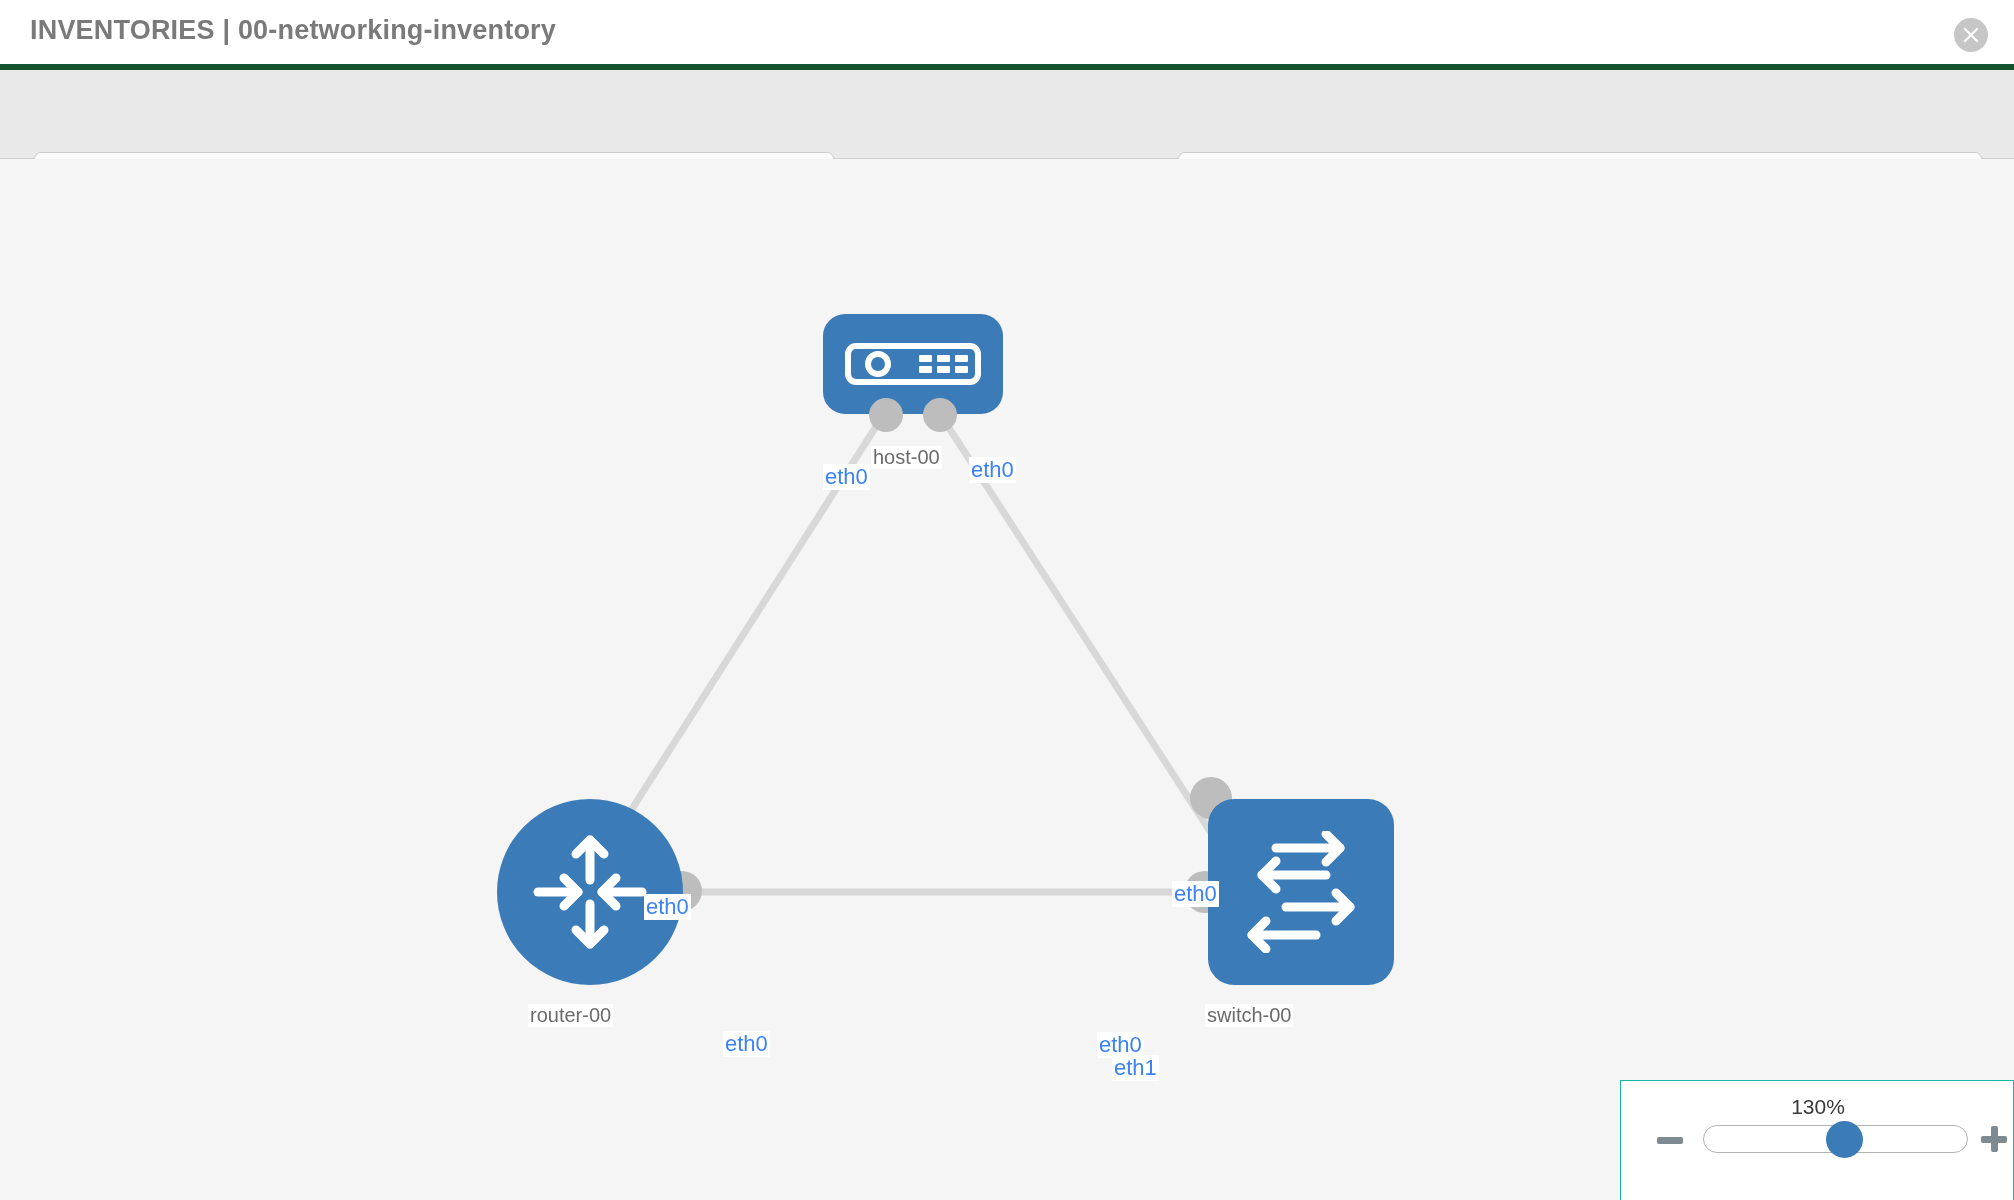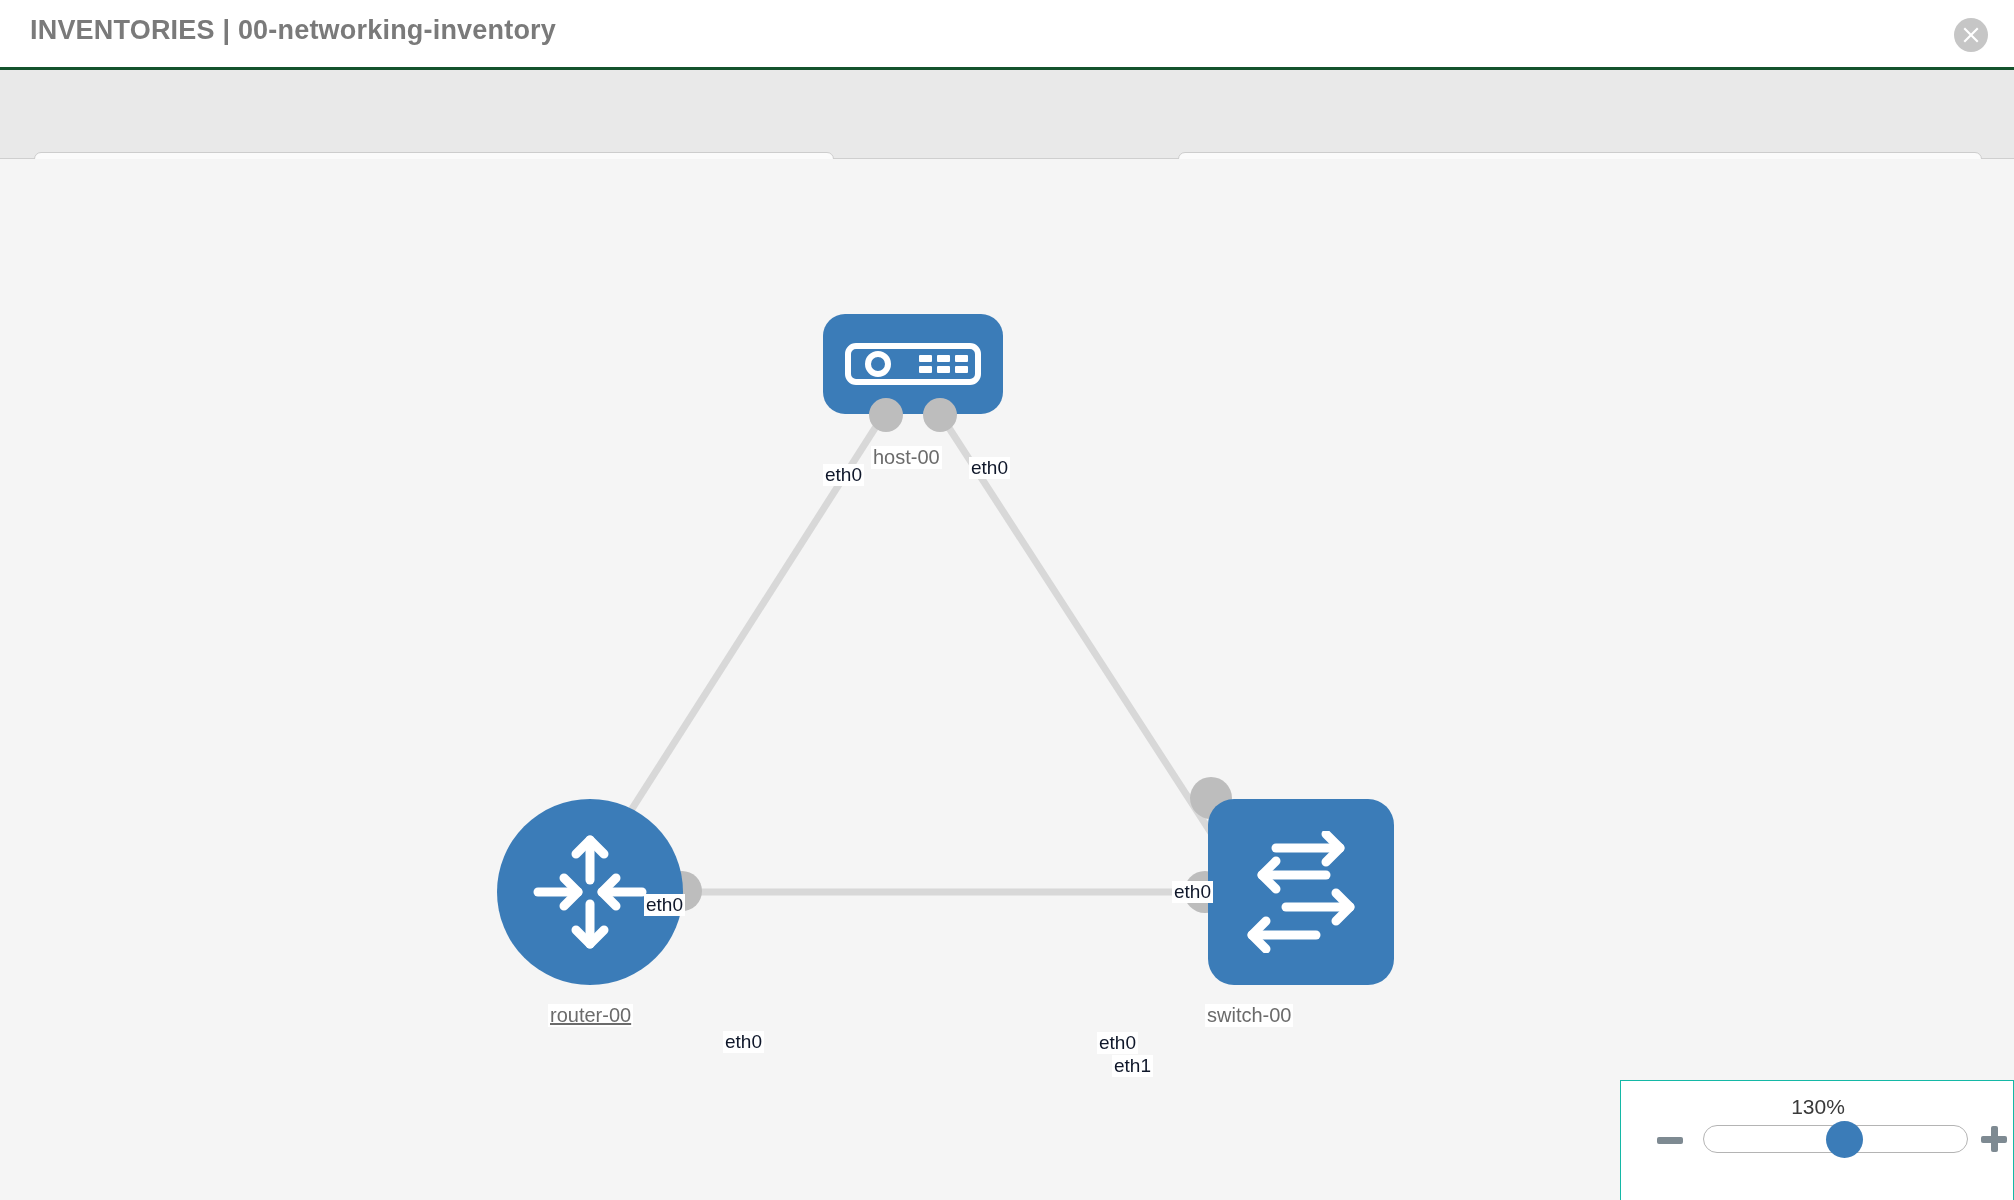--- a/index.html
+++ b/index.html
@@ -16,21 +16,21 @@
     position: relative;
     width: 2014px;
     height: 1200px;
     background: #f5f5f5;
   }
   #header {
     position: absolute;
     left: 0; top: 0;
     width: 2014px; height: 70px;
     background: #ffffff;
-    border-bottom: 3px solid #14532d;
+    border-bottom: 6px solid #14532d;
   }
   #page-title {
     position: absolute;
     left: 30px; top: 15px;
     font-size: 27px;
     font-weight: bold;
     color: #7a7a7a;
     letter-spacing: 0.2px;
     white-space: nowrap;
   }
@@ -107,22 +107,22 @@
   .node-label {
     position: absolute;
     font-size: 20px;
     color: #6b6b6b;
     background: #ffffff;
     white-space: nowrap;
     padding: 0 2px;
   }
   .iface-label {
     position: absolute;
-    font-size: 19px;
-    color: #0f172a;
+    font-size: 22px;
+    color: #3b82f6;
     background: #ffffff;
     white-space: nowrap;
     padding: 0 2px;
   }
   .port {
     position: absolute;
     background: #bdbdbd;
     border-radius: 50%;
   }
 
@@ -288,21 +288,21 @@
           <polyline points="45,97 59,111 73,97"></polyline>
 
           <line x1="7" y1="59" x2="47" y2="59"></line>
           <polyline points="33,45 47,59 33,73"></polyline>
 
           <line x1="111" y1="59" x2="71" y2="59"></line>
           <polyline points="85,45 71,59 85,73"></polyline>
         </g>
       </svg>
     </div>
-    <div class="node-label" style="left:548px; top:845px;text-decoration:underline;">router-00</div>
+    <div class="node-label" style="left:528px; top:845px;">router-00</div>
     <div class="iface-label" style="left:644px; top:735px;">eth0</div>
     <div class="iface-label" style="left:723px; top:872px;">eth0</div>
 
     <div class="node" id="node-switch" style="left:1208px; top:640px;">
       <div class="port" style="left:-18px; top:-22px; width:42px; height:42px;"></div>
       <div class="port" style="left:-24px; top:72px; width:42px; height:42px;"></div>
       <div class="node-shape"></div>
       <svg style="position:absolute;left:32px;top:32px;" width="122" height="122" viewBox="0 0 122 122">
         <g fill="none" stroke="#ffffff" stroke-width="9" stroke-linecap="round" stroke-linejoin="round">
           <line x1="36" y1="17" x2="100" y2="17"></line>

